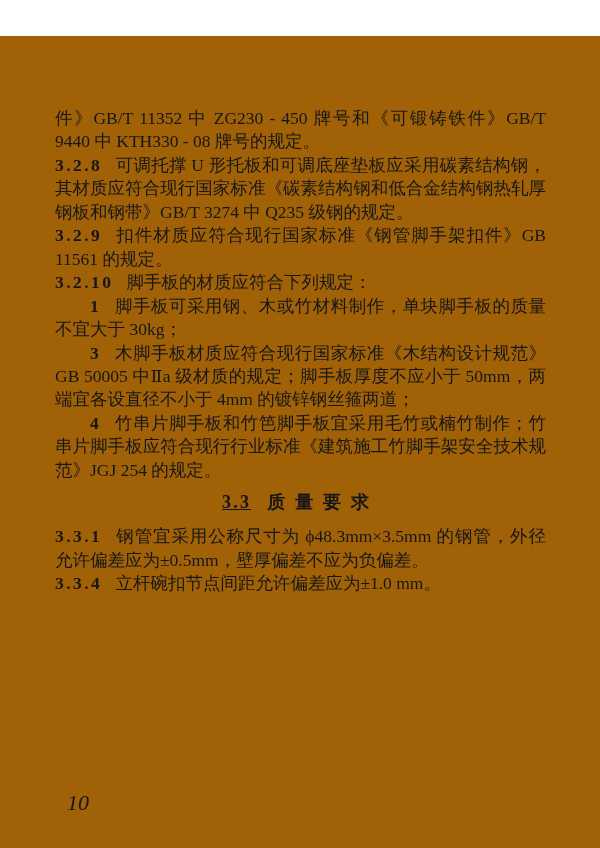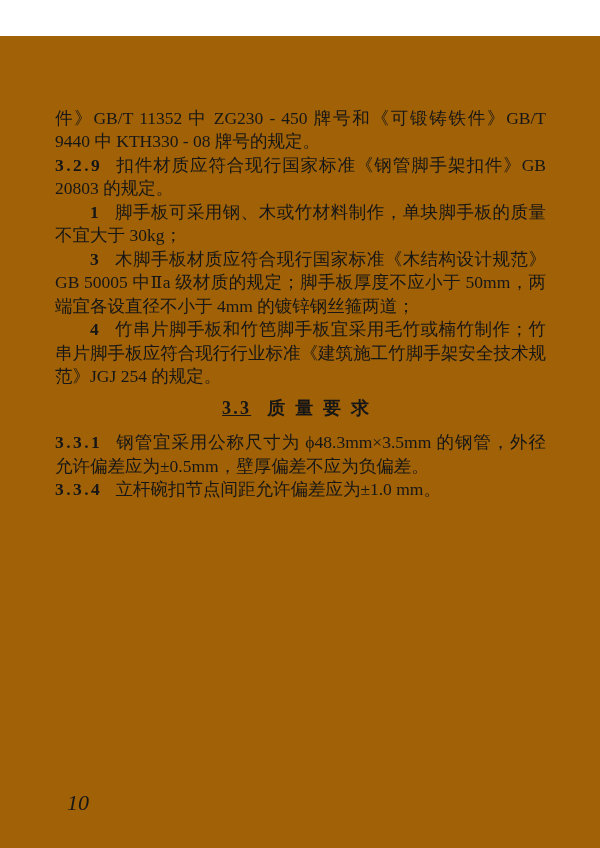--- a/index.html
+++ b/index.html
@@ -60,23 +60,25 @@
   }
 </style>
 </head>
 <body>
 
 <div class="page">
   <main class="text-block">
 
     <p class="para">件》GB/T 11352 中 ZG230 - 450 牌号和《可锻铸铁件》GB/T 9440 中 KTH330 - 08 牌号的规定。</p>
 
+    <p class="para"><span class="clause-label">3.2.8</span><span>可调托撑 U 形托板和可调底座垫板应采用碳素结构钢，其材质应符合现行国家标准《碳素结构钢和低合金结构钢热轧厚钢板和钢带》GB/T 3274 中 Q235 级钢的规定。</span></p>
 
-    <p class="para"><span class="clause-label">3.2.9</span><span>扣件材质应符合现行国家标准《钢管脚手架扣件》GB 20803 的规定。</span></p>
+    <p class="para"><span class="clause-label">3.2.9</span><span>扣件材质应符合现行国家标准《钢管脚手架扣件》GB 11561 的规定。</span></p>
 
+    <p class="para"><span class="clause-label">3.2.10</span><span>脚手板的材质应符合下列规定：</span></p>
 
     <p class="para item"><span class="item-label">1</span><span>脚手板可采用钢、木或竹材料制作，单块脚手板的质量不宜大于 30kg；</span></p>
 
 
     <p class="para item"><span class="item-label">3</span><span>木脚手板材质应符合现行国家标准《木结构设计规范》GB 50005 中Ⅱa 级材质的规定；脚手板厚度不应小于 50mm，两端宜各设直径不小于 4mm 的镀锌钢丝箍两道；</span></p>
 
     <p class="para item"><span class="item-label">4</span><span>竹串片脚手板和竹笆脚手板宜采用毛竹或楠竹制作；竹串片脚手板应符合现行行业标准《建筑施工竹脚手架安全技术规范》JGJ 254 的规定。</span></p>
 
     <h2 class="section-heading"><span class="heading-number">3.3</span><span class="heading-title">质量要求</span></h2>
 

